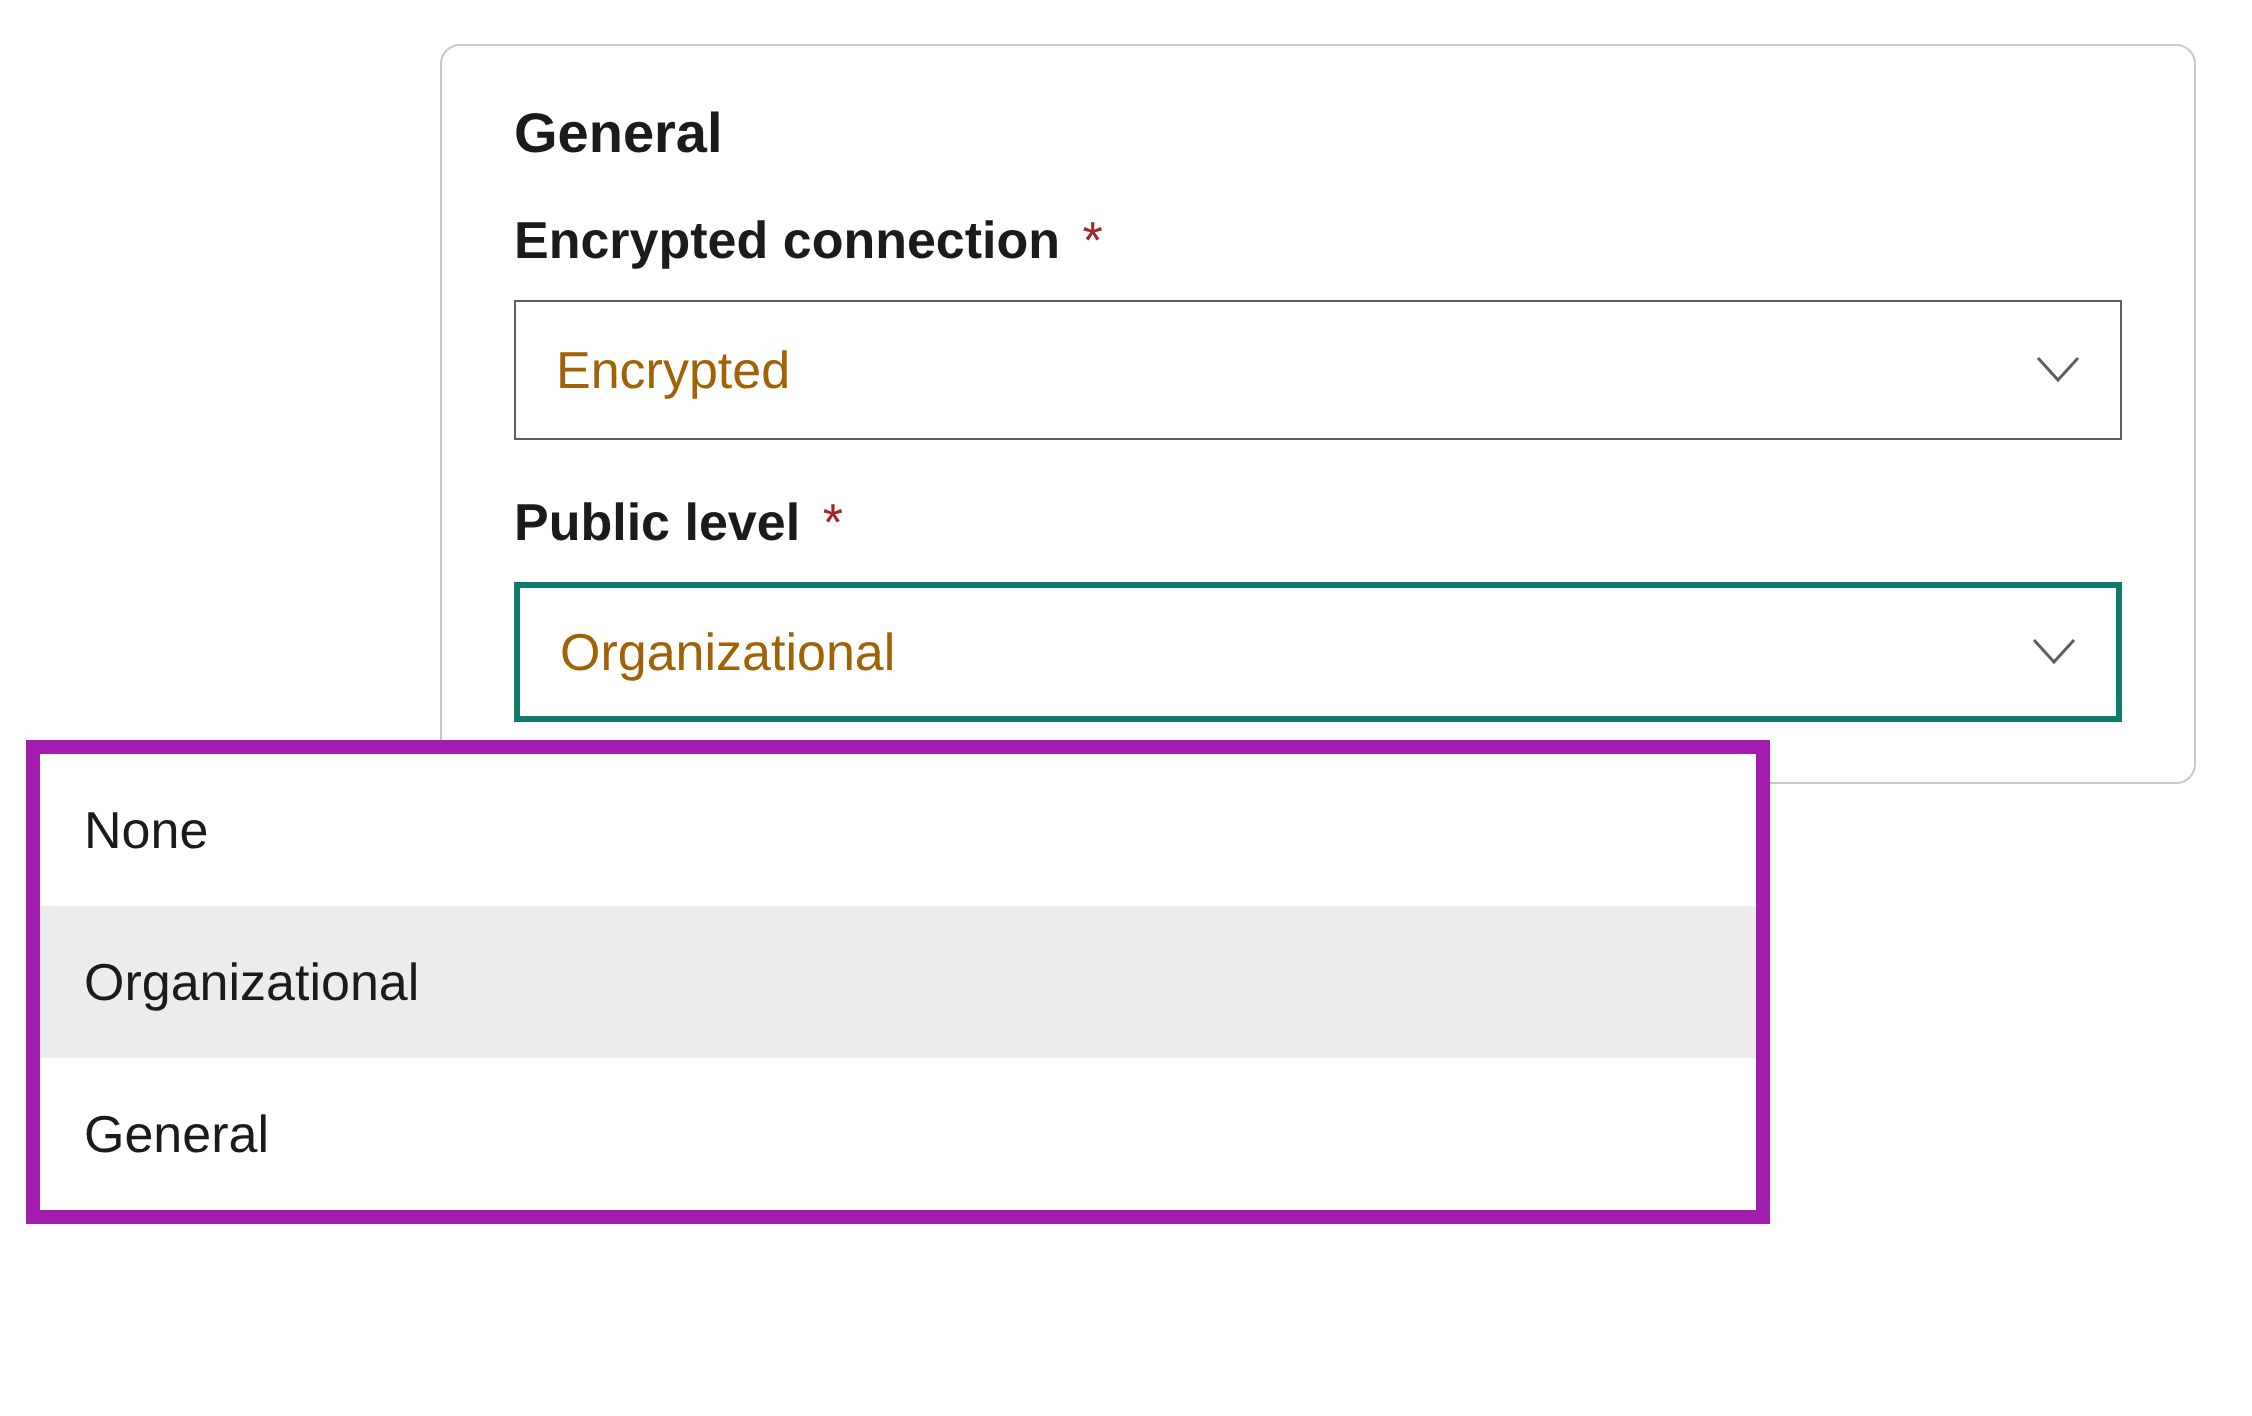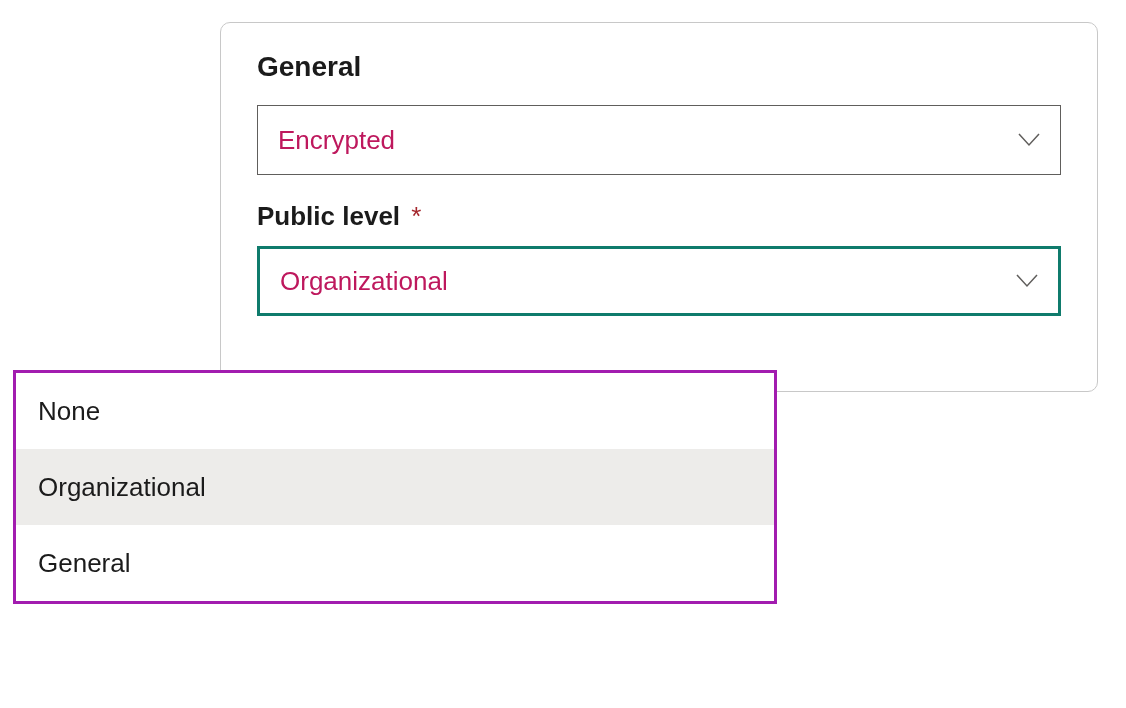--- a/index.html
+++ b/index.html
@@ -50,43 +50,43 @@
       background: #ffffff;
       display: flex;
       align-items: center;
       justify-content: space-between;
       padding: 0 20px;
       cursor: pointer;
       margin-bottom: 26px;
     }
     .dropdown-value {
       font-size: 26px;
-      color: #be185d;
+      color: #a16207;
       font-weight: 400;
     }
     .dropdown.active {
       border: 3px solid #0f7b6c;
     }
     .chevron-icon {
       width: 22px;
       height: 14px;
       flex-shrink: 0;
     }
     .chevron-icon svg {
       width: 100%;
       height: 100%;
       display: block;
     }
     .dropdown-list {
       position: absolute;
       left: 13px;
       top: 370px;
-      width: 764px;
+      width: 872px;
       background: #ffffff;
-      border: 3px solid #a21caf;
+      border: 7px solid #a21caf;
       z-index: 10;
     }
     .dropdown-option {
       height: 76px;
       display: flex;
       align-items: center;
       padding: 0 22px;
       font-size: 26px;
       color: #1b1b1b;
       cursor: pointer;
@@ -95,20 +95,24 @@
     .dropdown-option.selected {
       background: #edecea;
     }
   </style>
 </head>
 <body>
 
 <div class="panel">
   <div class="section-title">General</div>
 
+  <label class="field-label">
+    <span>Encrypted connection</span>
+    <span class="required-asterisk">*</span>
+  </label>
   <div class="dropdown">
     <span class="dropdown-value">Encrypted</span>
     <span class="chevron-icon">
       <svg viewBox="0 0 22 14" fill="none" stroke="#605e5c" stroke-width="1.5">
         <path d="M1 1 L11 12 L21 1"></path>
       </svg>
     </span>
   </div>
 
   <label class="field-label">

